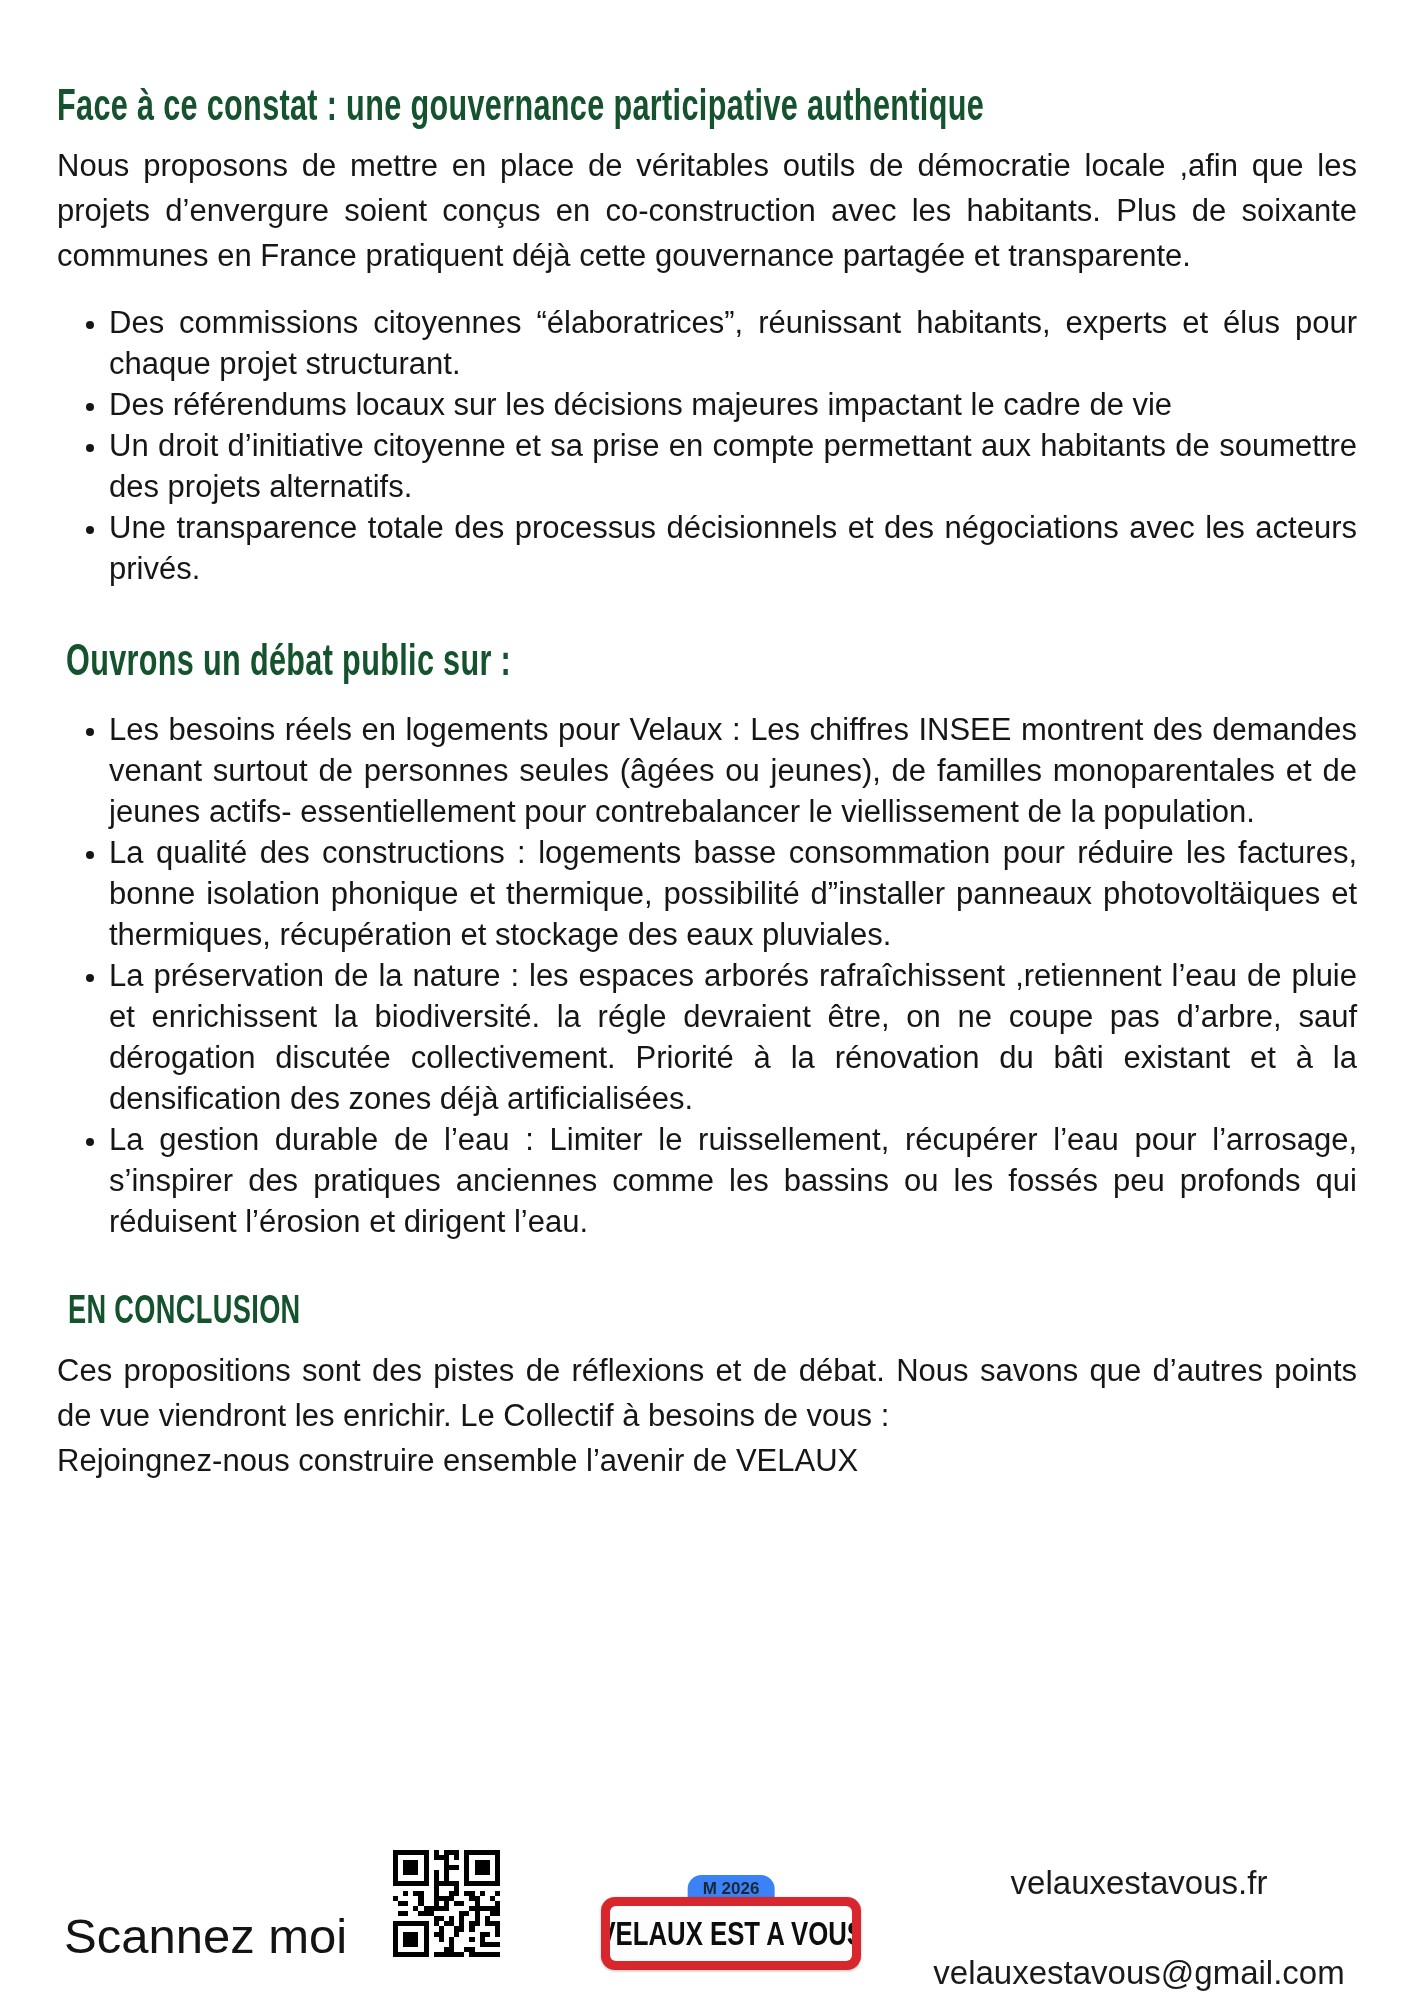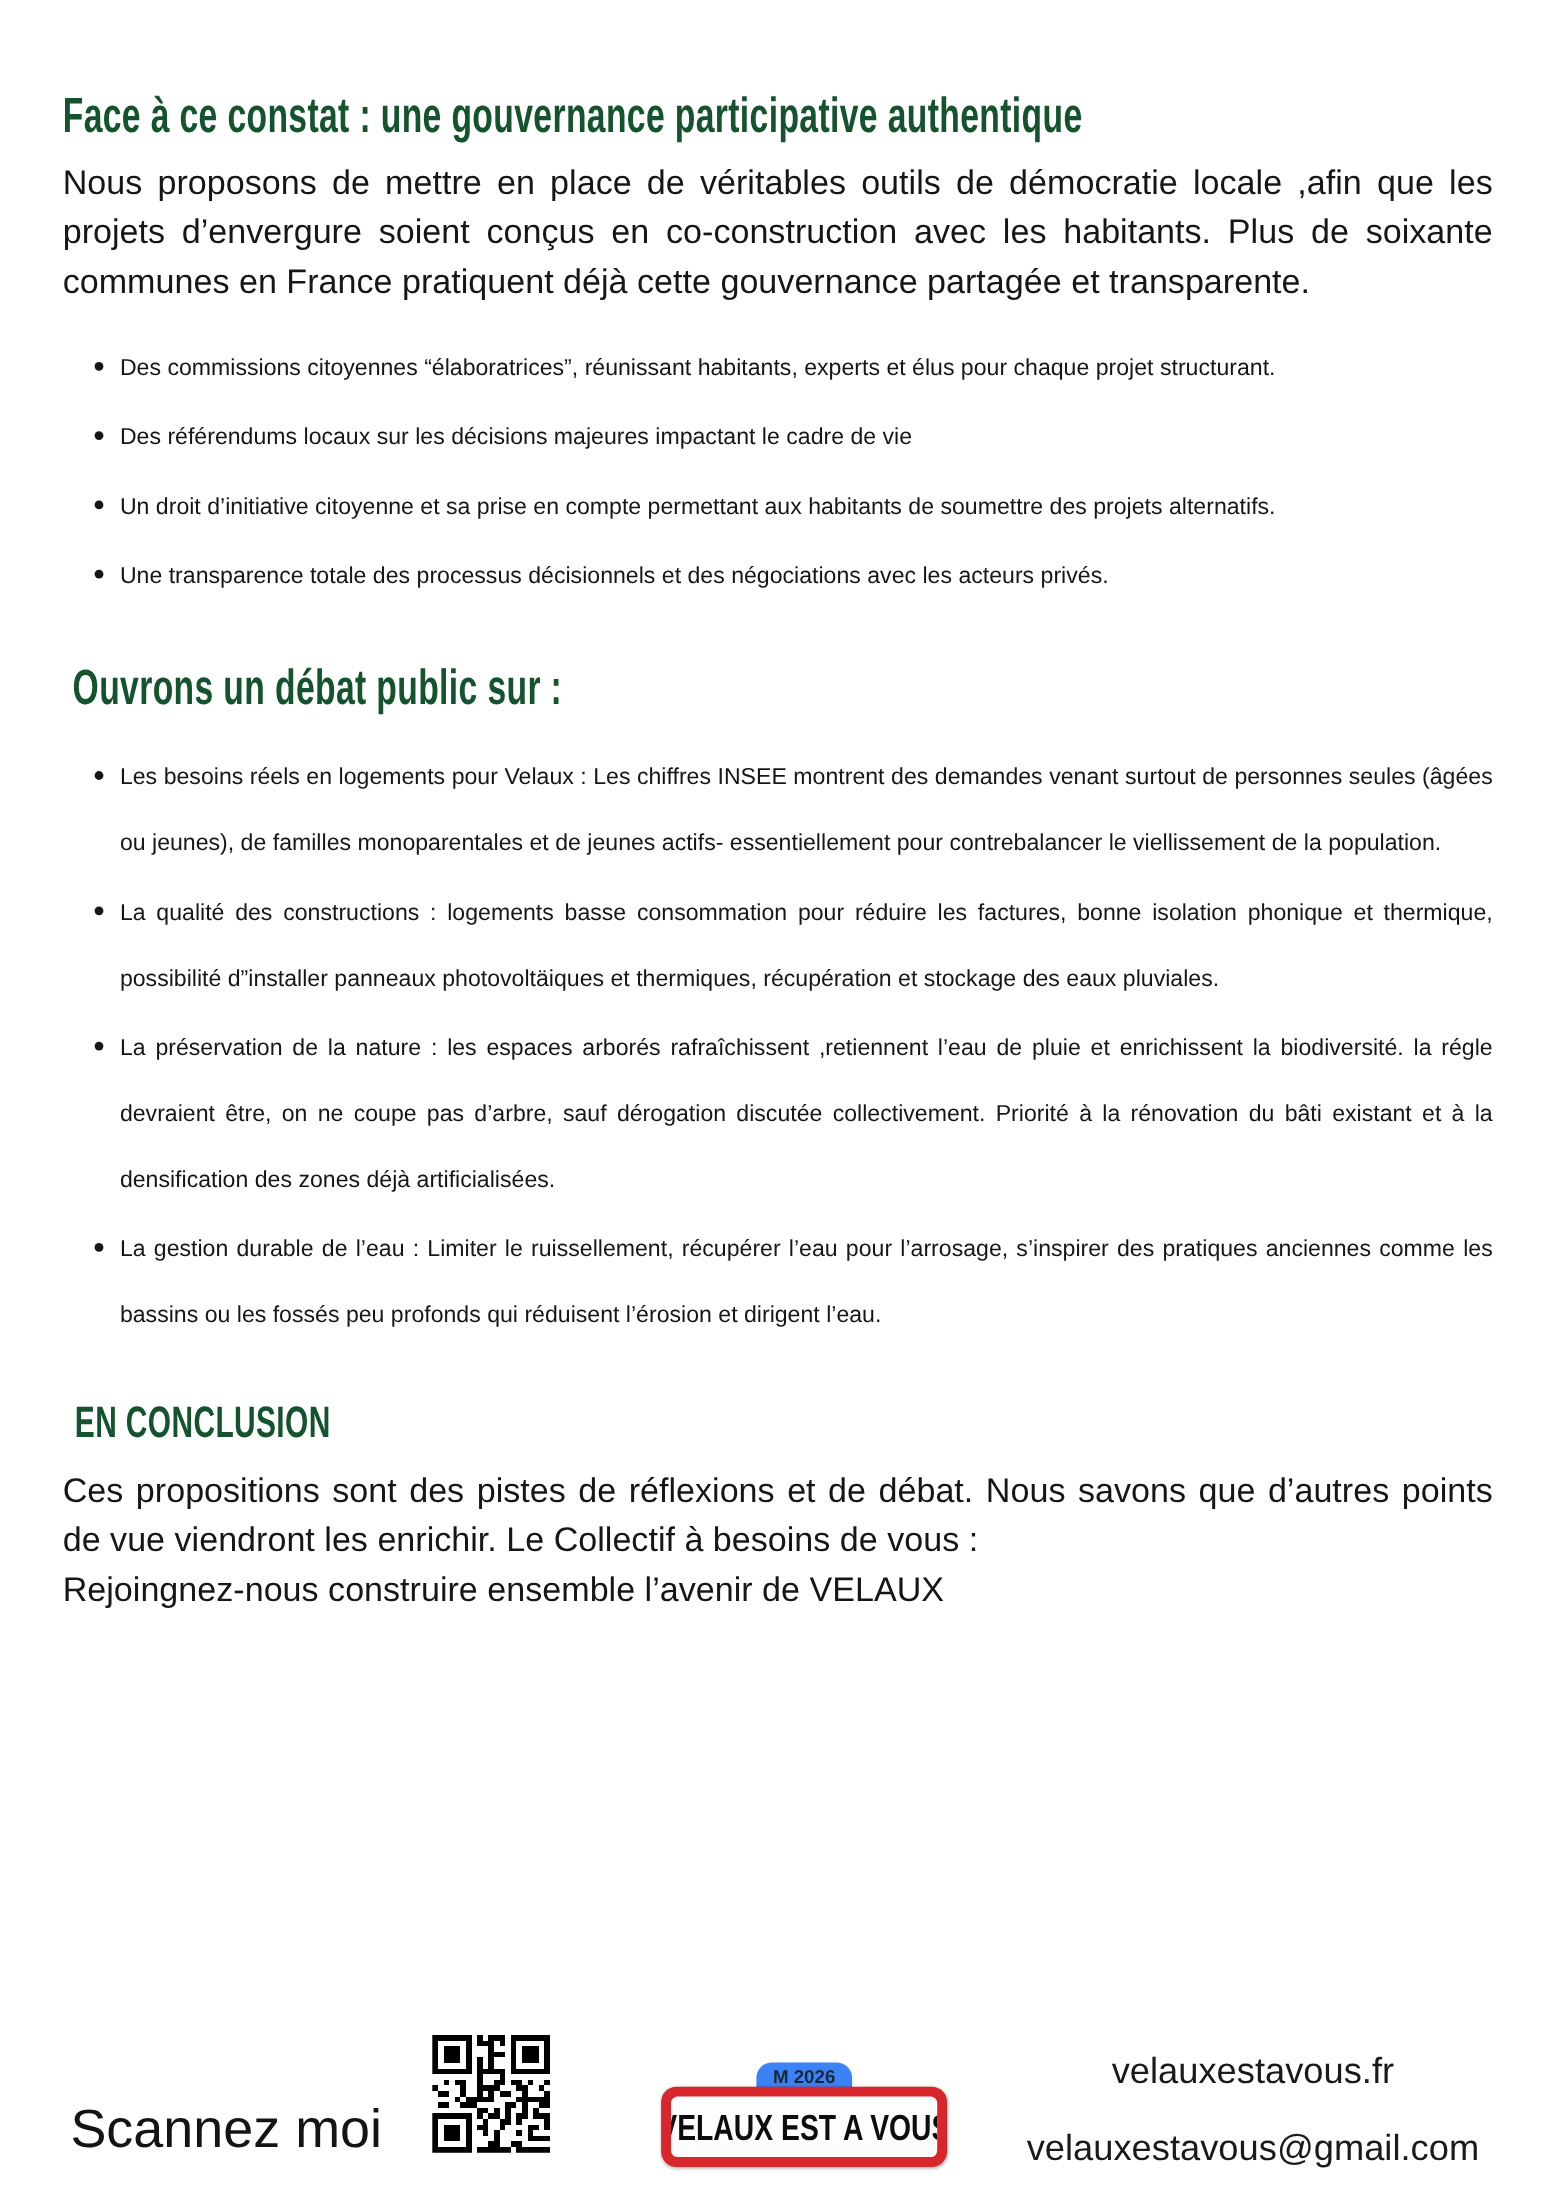--- a/index.html
+++ b/index.html
@@ -40,22 +40,22 @@
   }
   .para1 { margin-top: 13px; }
   .para2 { margin-top: 16px; }
 
   ul.blist {
     margin: 24px 0 0 0;
     padding: 0 0 0 52px;
     list-style: disc outside;
   }
   ul.blist li {
-    font-size: 21px;
-    line-height: 60px;
+    font-size: 31px;
+    line-height: 41px;
     text-align: justify;
     hyphens: none;
   }
   ul.blist li::marker { font-size: 26px; }
 
   
   .scan-label {
     position: absolute;
     left: 64px;
     top: 1912px;
@@ -120,21 +120,21 @@
   .contact {
     position: absolute;
     left: 909px;
     top: 1864px;
     width: 460px;
     text-align: center;
     font-size: 33px;
     line-height: 38px;
     color: #1a1a1a;
   }
-  .contact .site { margin-bottom: 32px; }
+  .contact .site { margin-bottom: 52px; }
 </style>
 </head>
 <body>
 
 <div class="page">
   <div class="inner">
 
     <h1 class="hd hd1"><span class="cond">Face à ce constat : une gouvernance participative authentique</span></h1>
 
     <p class="body para1">Nous proposons de mettre en place de véritables outils de démocratie locale ,afin que les projets d’envergure soient conçus en co-construction avec les habitants. Plus de soixante communes en France pratiquent déjà cette gouvernance partagée et transparente.</p>

